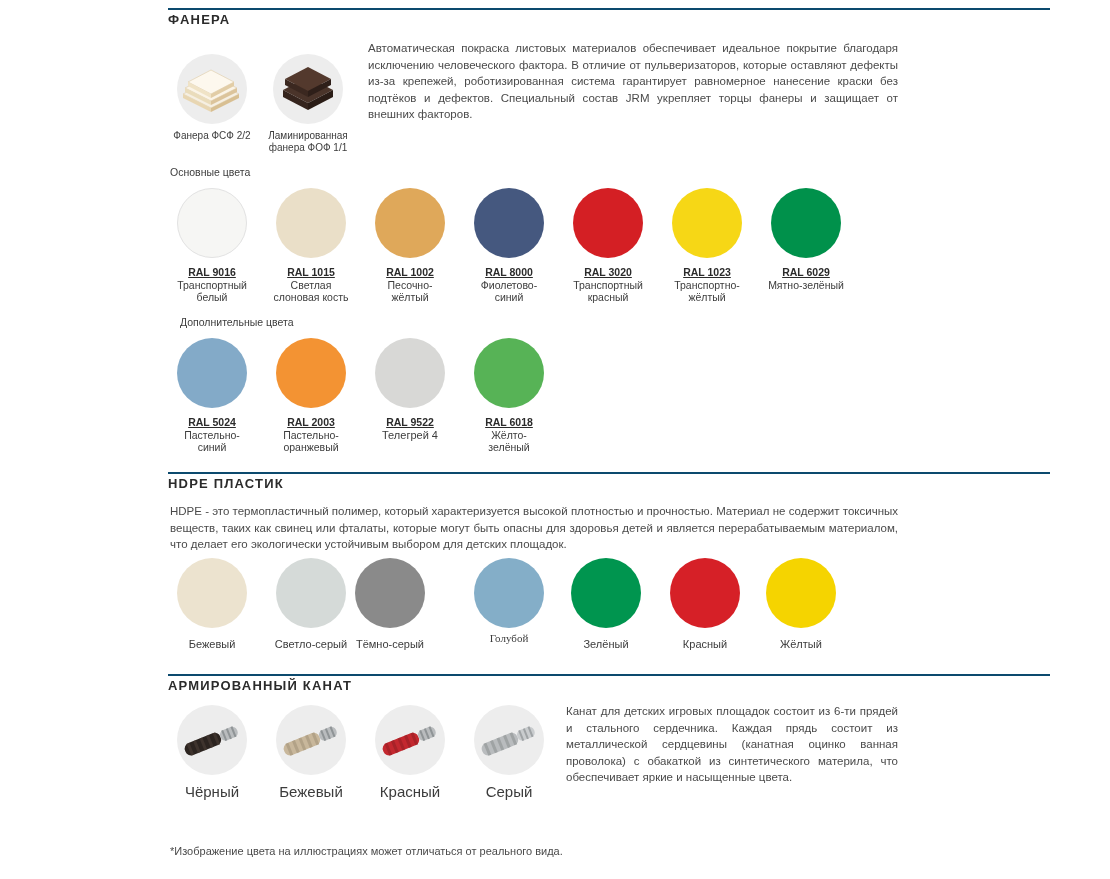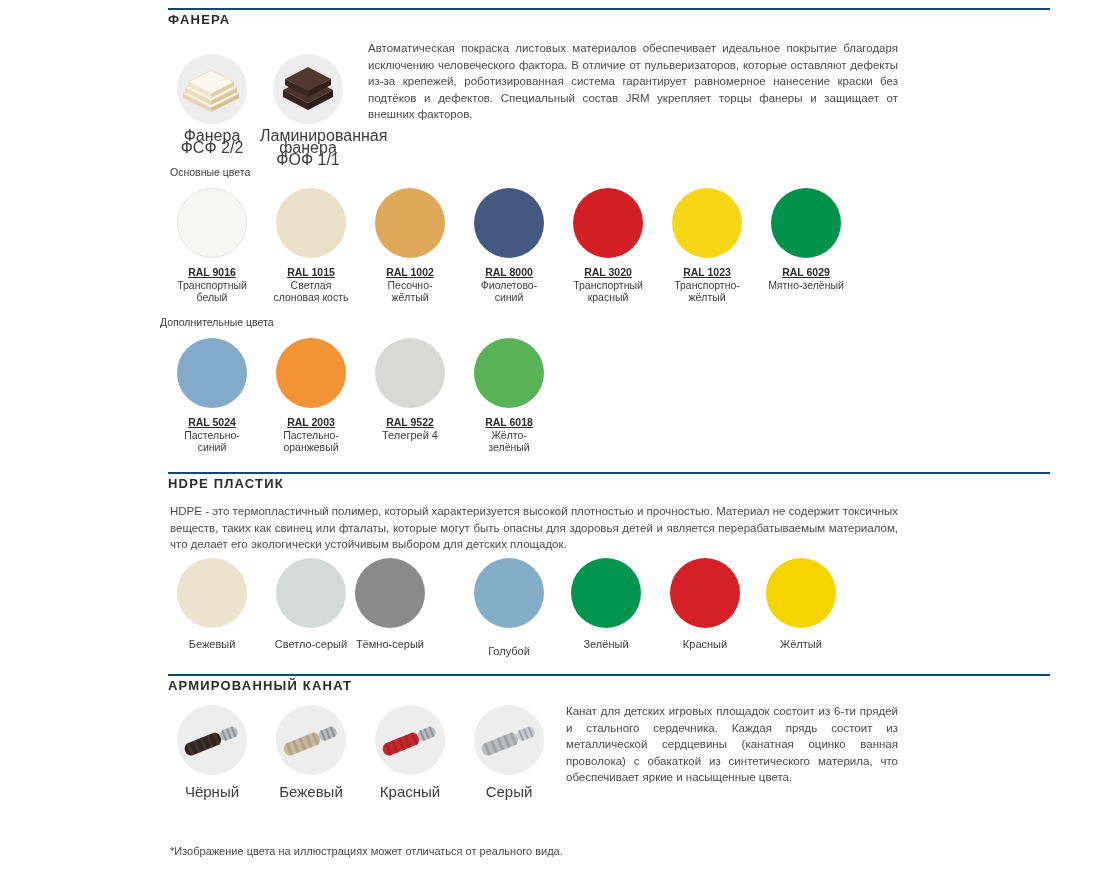--- a/index.html
+++ b/index.html
@@ -33,21 +33,21 @@
   .thumb{
     width:70px;height:70px;border-radius:50%;
     background:#ededed;
     position:relative;
     overflow:hidden;
   }
   .thumb-label{
     width:96px;
     margin-left:-13px;
     text-align:center;
-    font-size:16px;
+    font-size:10px;
     line-height:12px;
     color:#3c3c3c;
     margin-top:6px;
   }
 
   
   .para{
     position:absolute;
     font-size:11.5px;
     line-height:16.5px;
@@ -186,21 +186,21 @@
     <div class="sw-code">RAL 1023</div>
     <div class="sw-name">Транспортно-
 жёлтый</div>
   </div>
   <div class="swatch-col" style="left:756px;top:188px;">
     <div class="swatch" style="background:#00914b;"></div>
     <div class="sw-code">RAL 6029</div>
     <div class="sw-name">Мятно-зелёный</div>
   </div>
 
-  <div class="group-cap" style="left:160px;top:316px;">Дополнительные цвета</div>
+  <div class="group-cap" style="left:180px;top:316px;">Дополнительные цвета</div>
 
   <div class="swatch-col" style="left:162px;top:338px;">
     <div class="swatch" style="background:#83aac8;"></div>
     <div class="sw-code">RAL 5024</div>
     <div class="sw-name">Пастельно-
 синий</div>
   </div>
   <div class="swatch-col" style="left:261px;top:338px;">
     <div class="swatch" style="background:#f39333;"></div>
     <div class="sw-code">RAL 2003</div>
@@ -232,21 +232,21 @@
   <div class="swatch-col" style="left:261px;top:558px;">
     <div class="swatch" style="background:#d5dad8;"></div>
     <div class="sw-name plain" style="margin-top:10px;">Светло-серый</div>
   </div>
   <div class="swatch-col" style="left:340px;top:558px;">
     <div class="swatch" style="background:#8a8a8a;"></div>
     <div class="sw-name plain" style="margin-top:10px;">Тёмно-серый</div>
   </div>
   <div class="swatch-col" style="left:459px;top:558px;">
     <div class="swatch" style="background:#84aec8;"></div>
-    <div class="sw-name plain" style="margin-top:17px;">Голубой</div>
+    <div class="sw-name plain" style="margin-top:4px;font-family:Liberation Serif, serif;">Голубой</div>
   </div>
   <div class="swatch-col" style="left:556px;top:558px;">
     <div class="swatch" style="background:#00954f;"></div>
     <div class="sw-name plain" style="margin-top:10px;">Зелёный</div>
   </div>
   <div class="swatch-col" style="left:655px;top:558px;">
     <div class="swatch" style="background:#d62027;"></div>
     <div class="sw-name plain" style="margin-top:10px;">Красный</div>
   </div>
   <div class="swatch-col" style="left:751px;top:558px;">

